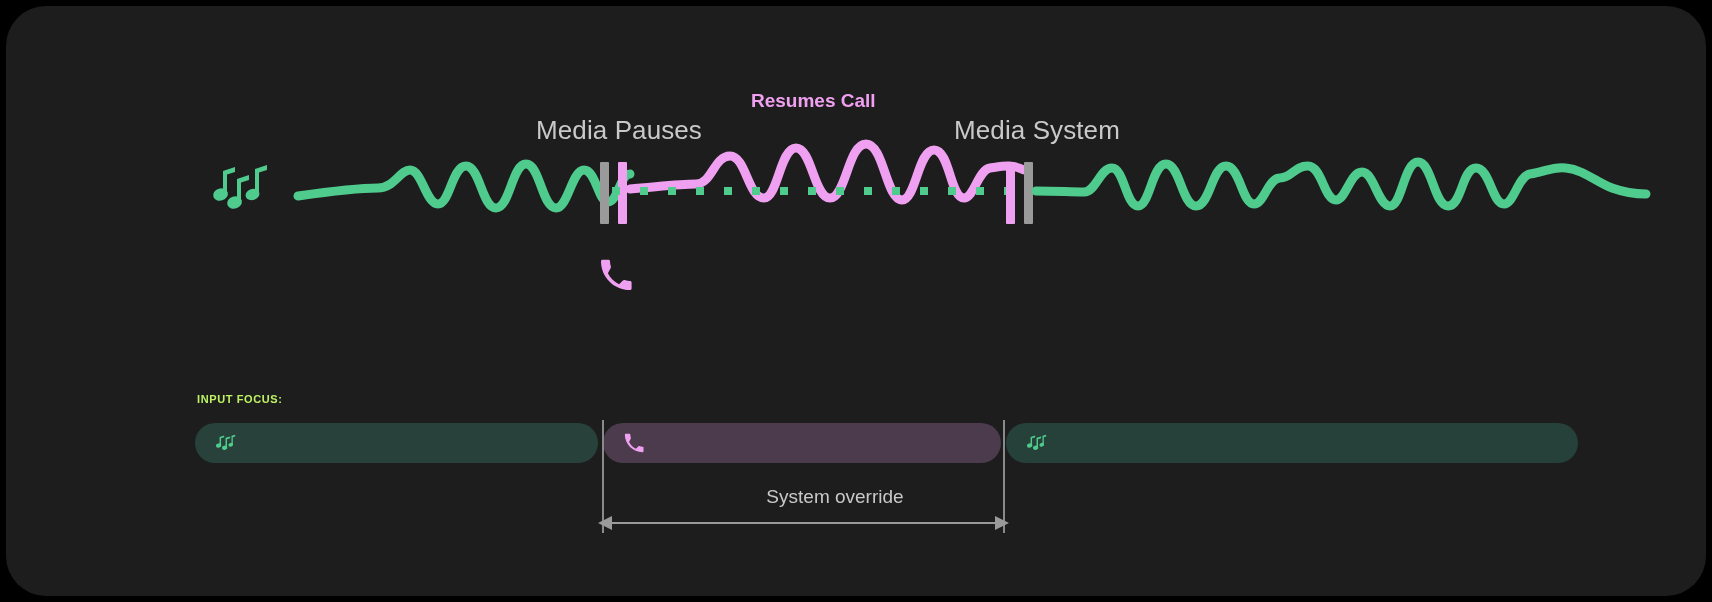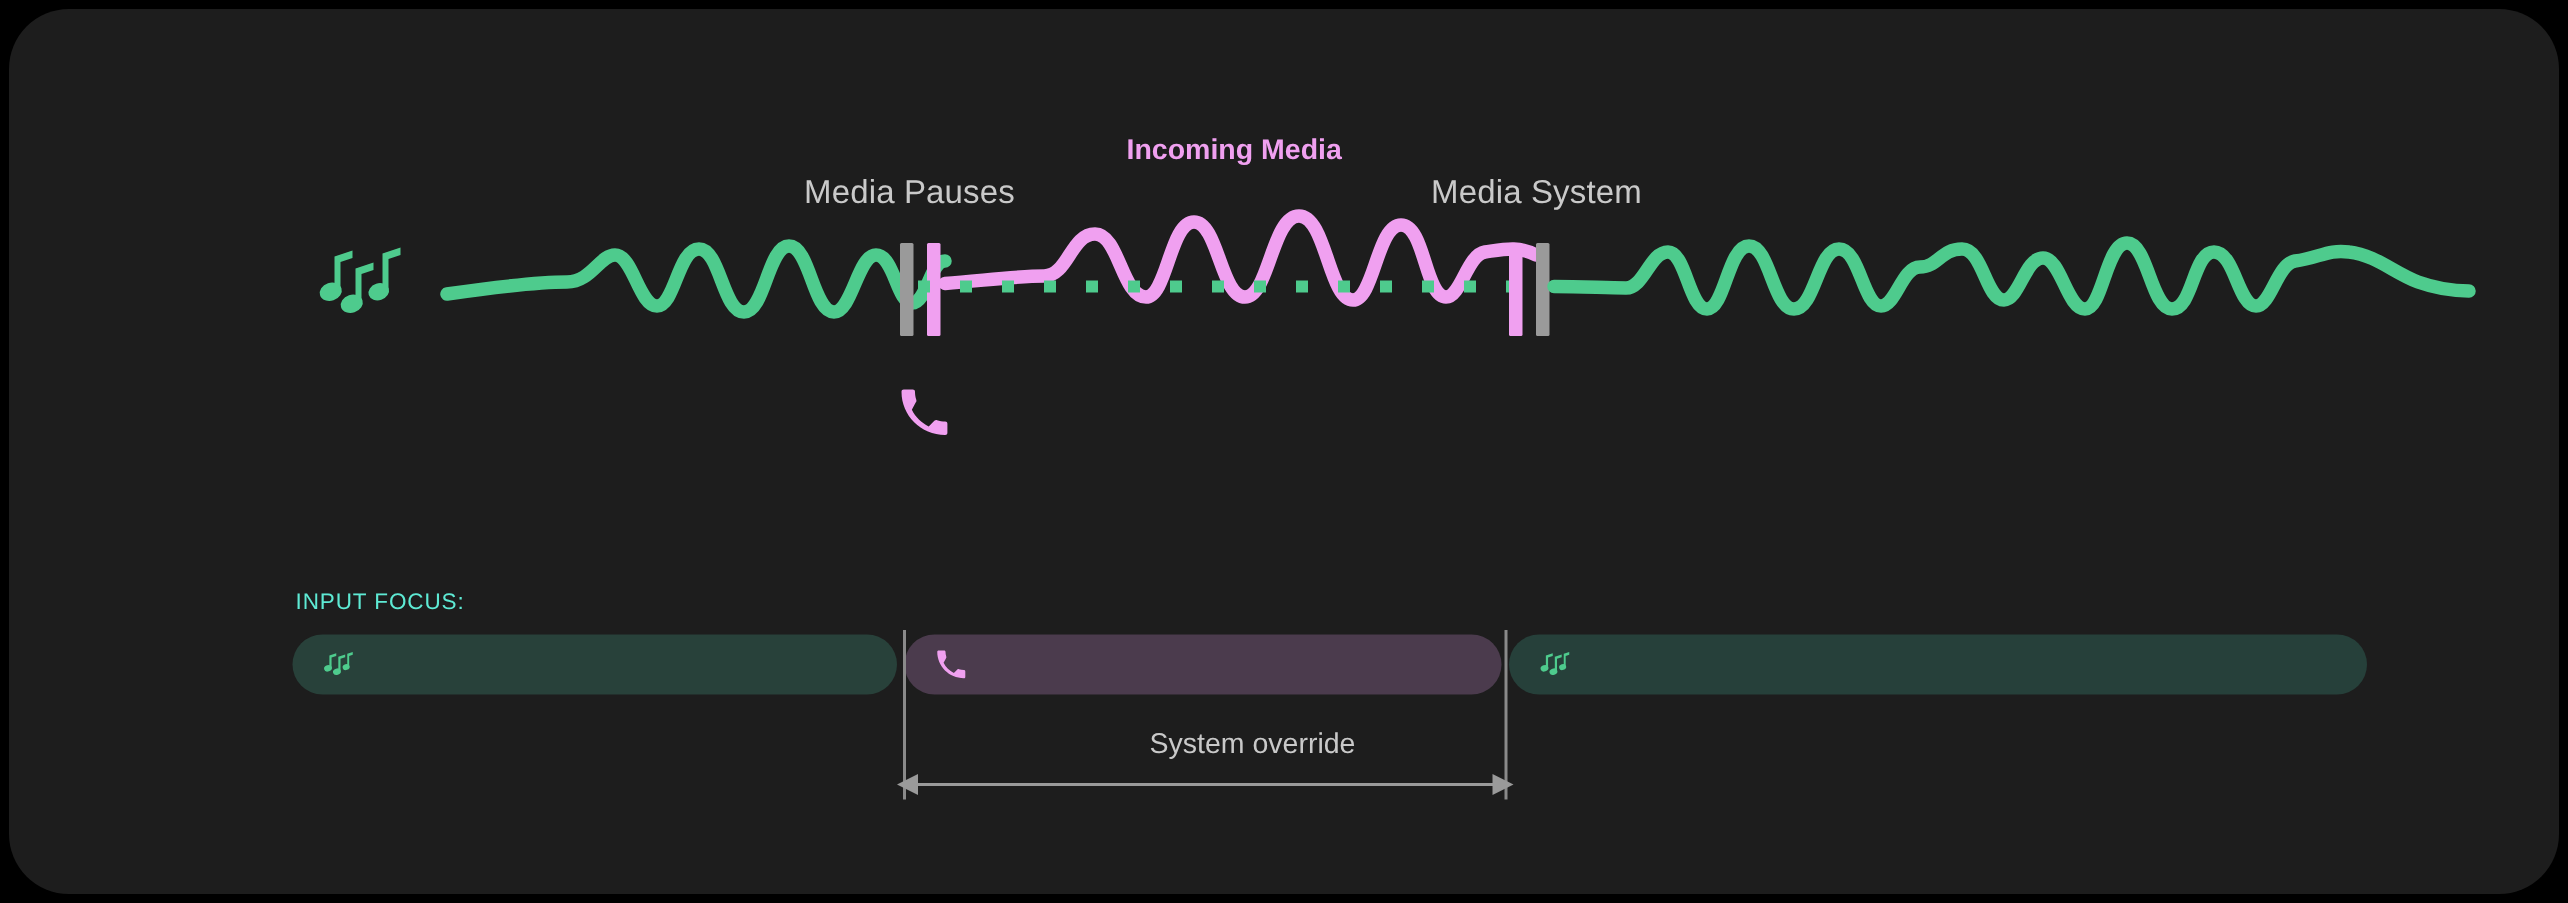--- a/index.html
+++ b/index.html
@@ -20,21 +20,21 @@
     width: 1700px;
     height: 590px;
     background: #1d1d1d;
     border-radius: 40px;
     overflow: hidden;
   }
 
   
   .tl-label {
     position: absolute;
-    font-size: 22px;
+    font-size: 26px;
     color: #c9c9c9;
     white-space: nowrap;
     letter-spacing: .1px;
   }
   #label-incoming-call {
     position: absolute;
     font-size: 19px;
     font-weight: bold;
     color: #f0a0f0;
     white-space: nowrap;
@@ -70,24 +70,24 @@
     top: 251px;
     width: 36px;
     height: 36px;
   }
 
   
   #input-focus-label {
     position: absolute;
     left: 191px;
     top: 387px;
-    font-size: 15px;
-    font-weight: normal;
+    font-size: 11px;
+    font-weight: bold;
     letter-spacing: .6px;
-    color: #5eead4;
+    color: #bef264;
   }
   .focus-bar {
     position: absolute;
     top: 417px;
     height: 40px;
     border-radius: 20px;
     display: flex;
     align-items: center;
   }
   .focus-bar .bar-glyph {
@@ -141,21 +141,21 @@
     height: 24px;
   }
 </style>
 </head>
 <body>
 
 <div id="card">
 
   <div class="tl-label" id="label-media-pauses">Media Pauses</div>
 
-  <div id="label-incoming-call">Incoming Media</div>
+  <div id="label-incoming-call">Resumes Call</div>
 
   <div class="tl-label" id="label-media-resumes">Media System</div>
 
   <div id="notes-icon">
     <svg viewBox="0 0 64 56" width="64" height="56" aria-hidden="true">
       <g fill="#4ecb8d">
 
         <path d="M12 32 L12 10 L24 6 L24 11 L16 13.6 L16 33 Z"></path>
         <ellipse cx="9.5" cy="33.5" rx="7.5" ry="6" transform="rotate(-18 9.5 33.5)"></ellipse>
 

